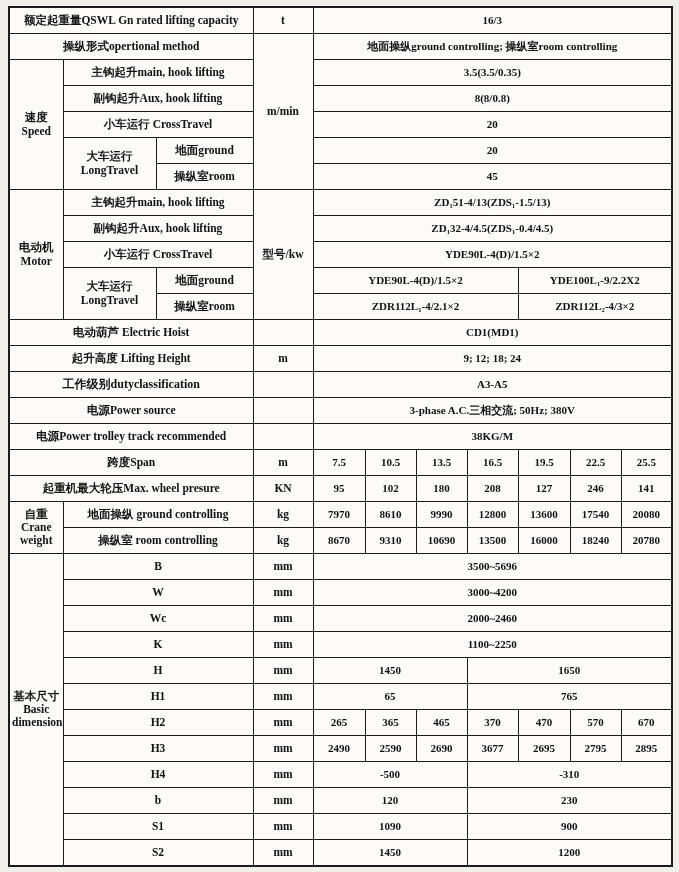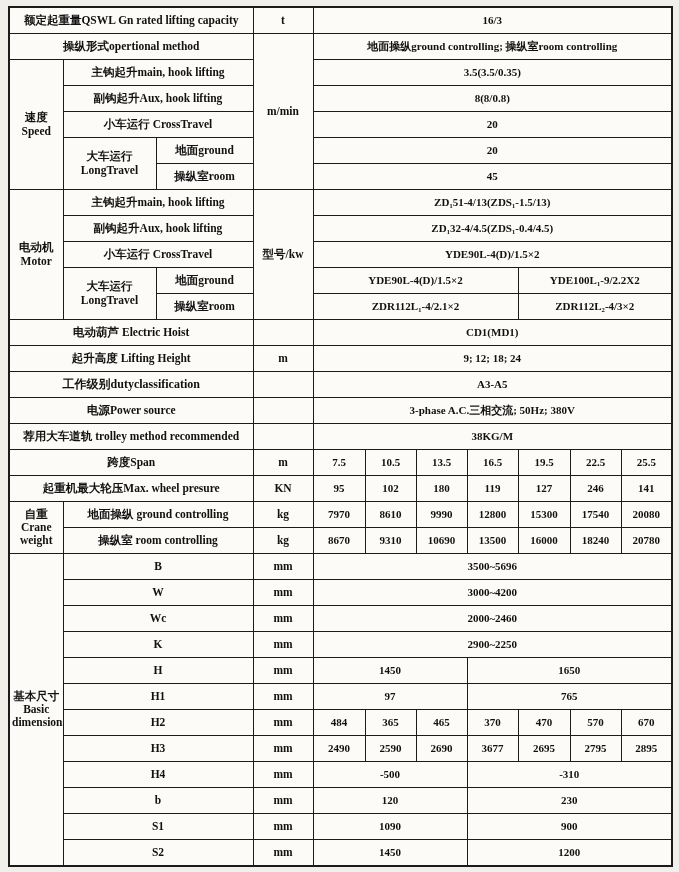--- a/index.html
+++ b/index.html
@@ -134,21 +134,21 @@
     <td colspan="7" class="v">A3-A5</td>
   </tr>
 
   <tr>
     <td colspan="3">电源Power source</td>
     <td></td>
     <td colspan="7" class="v">3-phase A.C.三相交流; 50Hz; 380V</td>
   </tr>
 
   <tr>
-    <td colspan="3">荐用大车道轨 trolley method recommended</td>
+    <td colspan="3">电源Power trolley track recommended</td>
     <td></td>
     <td colspan="7" class="v">38KG/M</td>
   </tr>
 
   <tr>
     <td colspan="3">跨度Span</td>
     <td>m</td>
     <td class="v">7.5</td>
     <td class="v">10.5</td>
     <td class="v">13.5</td>
@@ -157,37 +157,37 @@
     <td class="v">22.5</td>
     <td class="v">25.5</td>
   </tr>
 
   <tr>
     <td colspan="3">起重机最大轮压Max. wheel presure</td>
     <td>KN</td>
     <td class="v">95</td>
     <td class="v">102</td>
     <td class="v">180</td>
-    <td class="v">119</td>
+    <td class="v">208</td>
     <td class="v">127</td>
     <td class="v">246</td>
     <td class="v">141</td>
   </tr>
 
   <tr>
     <td rowspan="2">自重
 Crane
 weight</td>
     <td colspan="2">地面操纵 ground controlling</td>
     <td>kg</td>
     <td class="v">7970</td>
     <td class="v">8610</td>
     <td class="v">9990</td>
     <td class="v">12800</td>
-    <td class="v">15300</td>
+    <td class="v">13600</td>
     <td class="v">17540</td>
     <td class="v">20080</td>
   </tr>
   <tr>
     <td colspan="2">操纵室 room controlling</td>
     <td>kg</td>
     <td class="v">8670</td>
     <td class="v">9310</td>
     <td class="v">10690</td>
     <td class="v">13500</td>
@@ -210,38 +210,38 @@
     <td colspan="7" class="v">3000~4200</td>
   </tr>
   <tr>
     <td colspan="2">Wc</td>
     <td>mm</td>
     <td colspan="7" class="v">2000~2460</td>
   </tr>
   <tr>
     <td colspan="2">K</td>
     <td>mm</td>
-    <td colspan="7" class="v">2900~2250</td>
+    <td colspan="7" class="v">1100~2250</td>
   </tr>
   <tr>
     <td colspan="2">H</td>
     <td>mm</td>
     <td colspan="3" class="v">1450</td>
     <td colspan="4" class="v">1650</td>
   </tr>
   <tr>
     <td colspan="2">H1</td>
     <td>mm</td>
-    <td colspan="3" class="v">97</td>
+    <td colspan="3" class="v">65</td>
     <td colspan="4" class="v">765</td>
   </tr>
   <tr>
     <td colspan="2">H2</td>
     <td>mm</td>
-    <td class="v">484</td>
+    <td class="v">265</td>
     <td class="v">365</td>
     <td class="v">465</td>
     <td class="v">370</td>
     <td class="v">470</td>
     <td class="v">570</td>
     <td class="v">670</td>
   </tr>
   <tr>
     <td colspan="2">H3</td>
     <td>mm</td>

